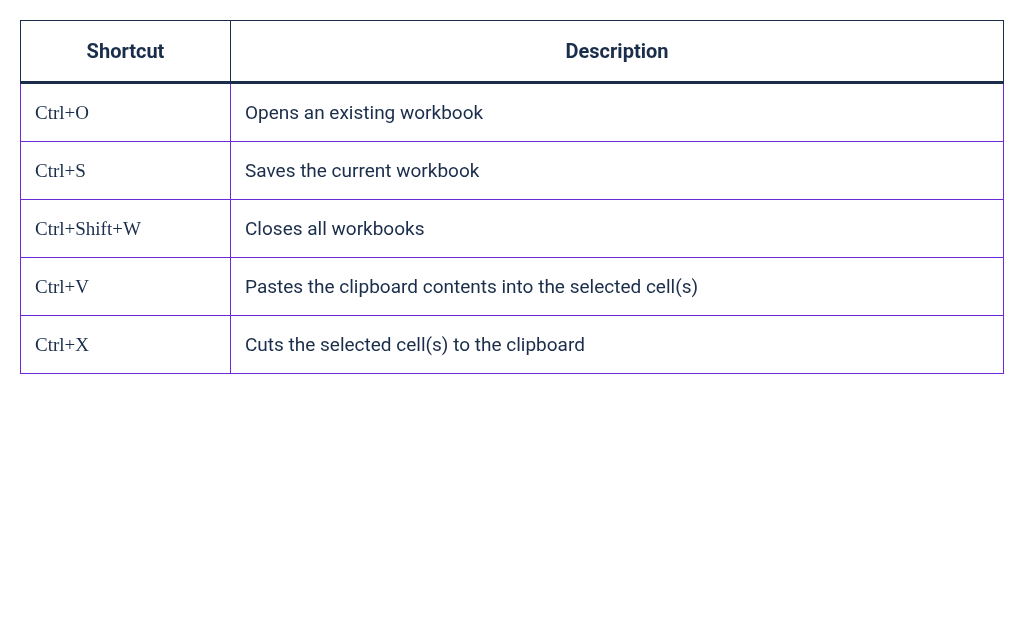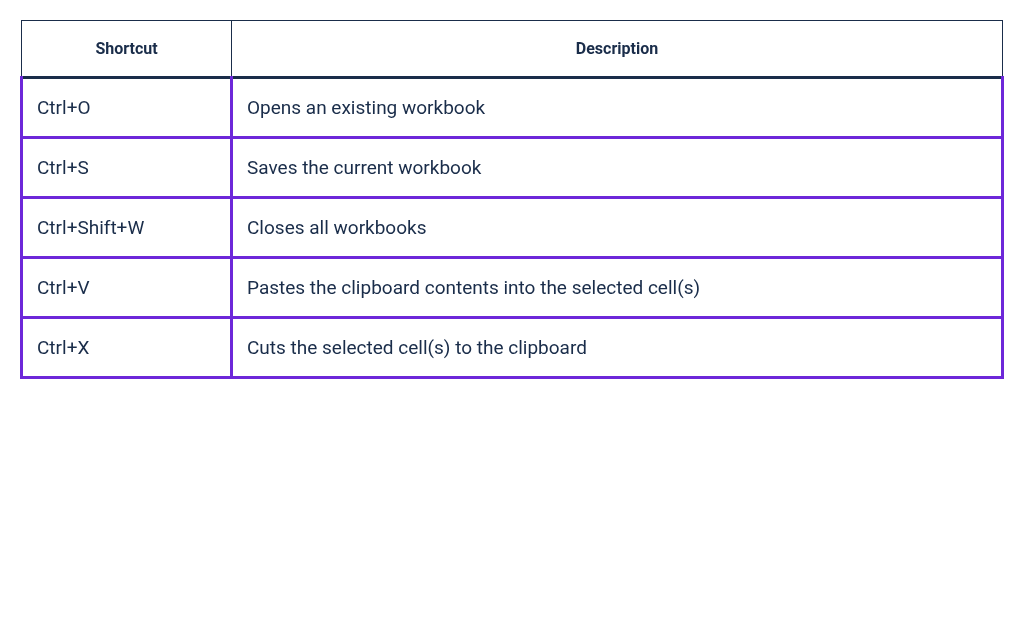--- a/index.html
+++ b/index.html
@@ -18,38 +18,39 @@
       margin: 0 auto;
     }
     table {
       width: 100%;
       border-collapse: collapse;
       color: #1a2d4a;
     }
     th {
       text-align: center;
       font-weight: 700;
-      font-size: 16px;
+      font-size: 20px;
       padding: 18px 14px;
       border: 1px solid #1a2d4a;
       color: #1a2d4a;
       margin-left: 36px;
     }
     thead tr {
       border-bottom: 3px solid #1a2d4a;
     }
     td {
       padding: 17px 14px;
-      border: 3px solid #6d28d9;
+      border: 1px solid #6d28d9;
       font-size: 19px;
       color: #1a2d4a;
       vertical-align: middle;
     }
     td.shortcut-cell {
       width: 210px;
+      font-family: Liberation Serif, serif;
     }
     
     tbody tr:first-child td {
       border-top: 3px solid #1a2d4a;
     }
   </style>
 </head>
 <body>
 
 <div class="table-container">

